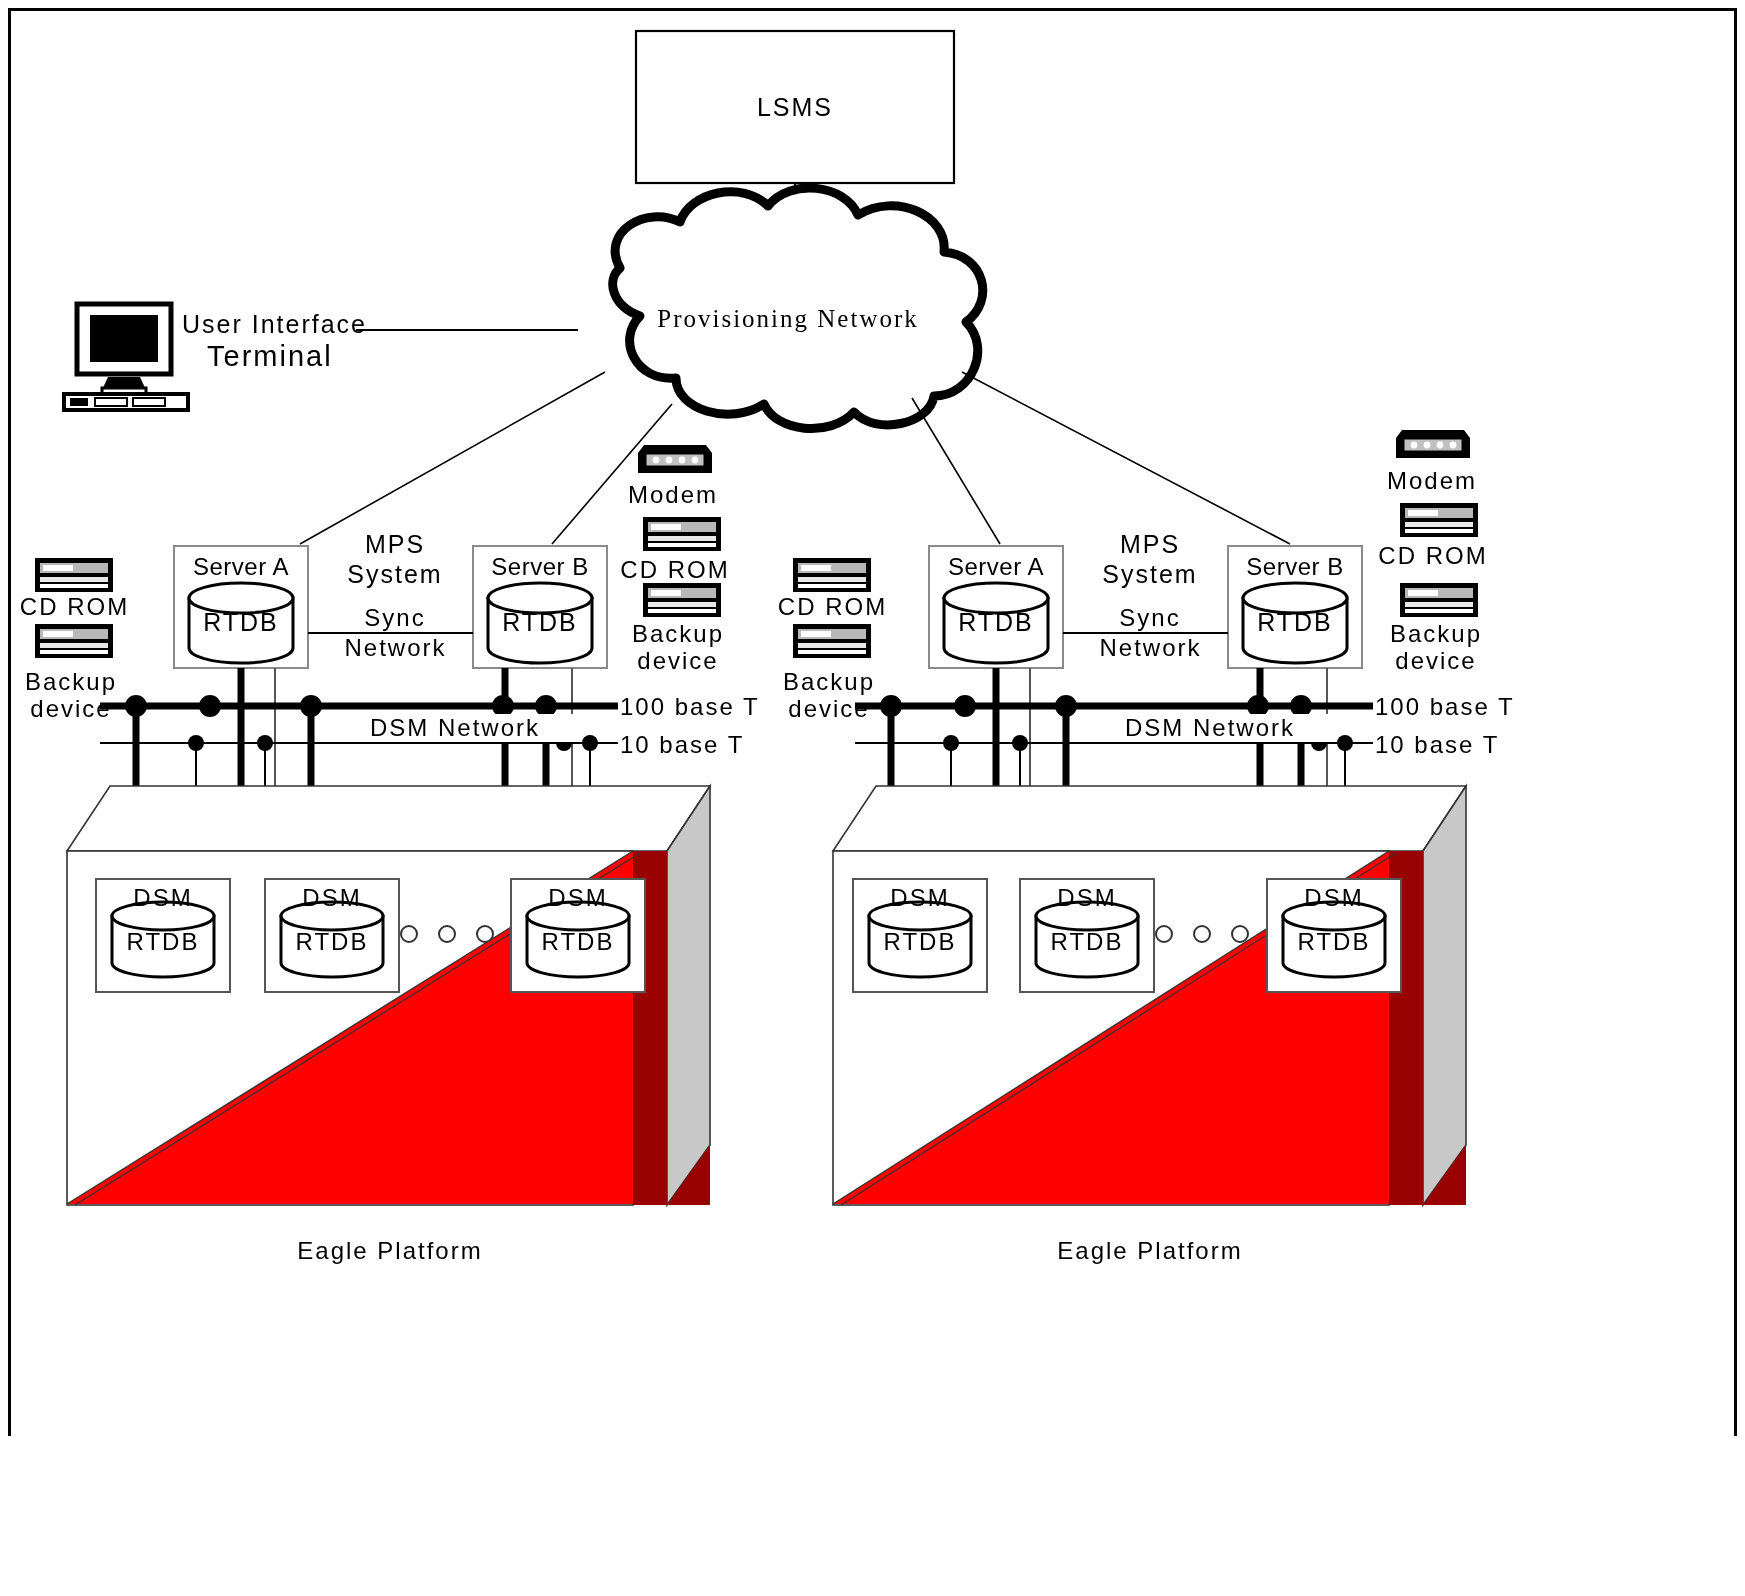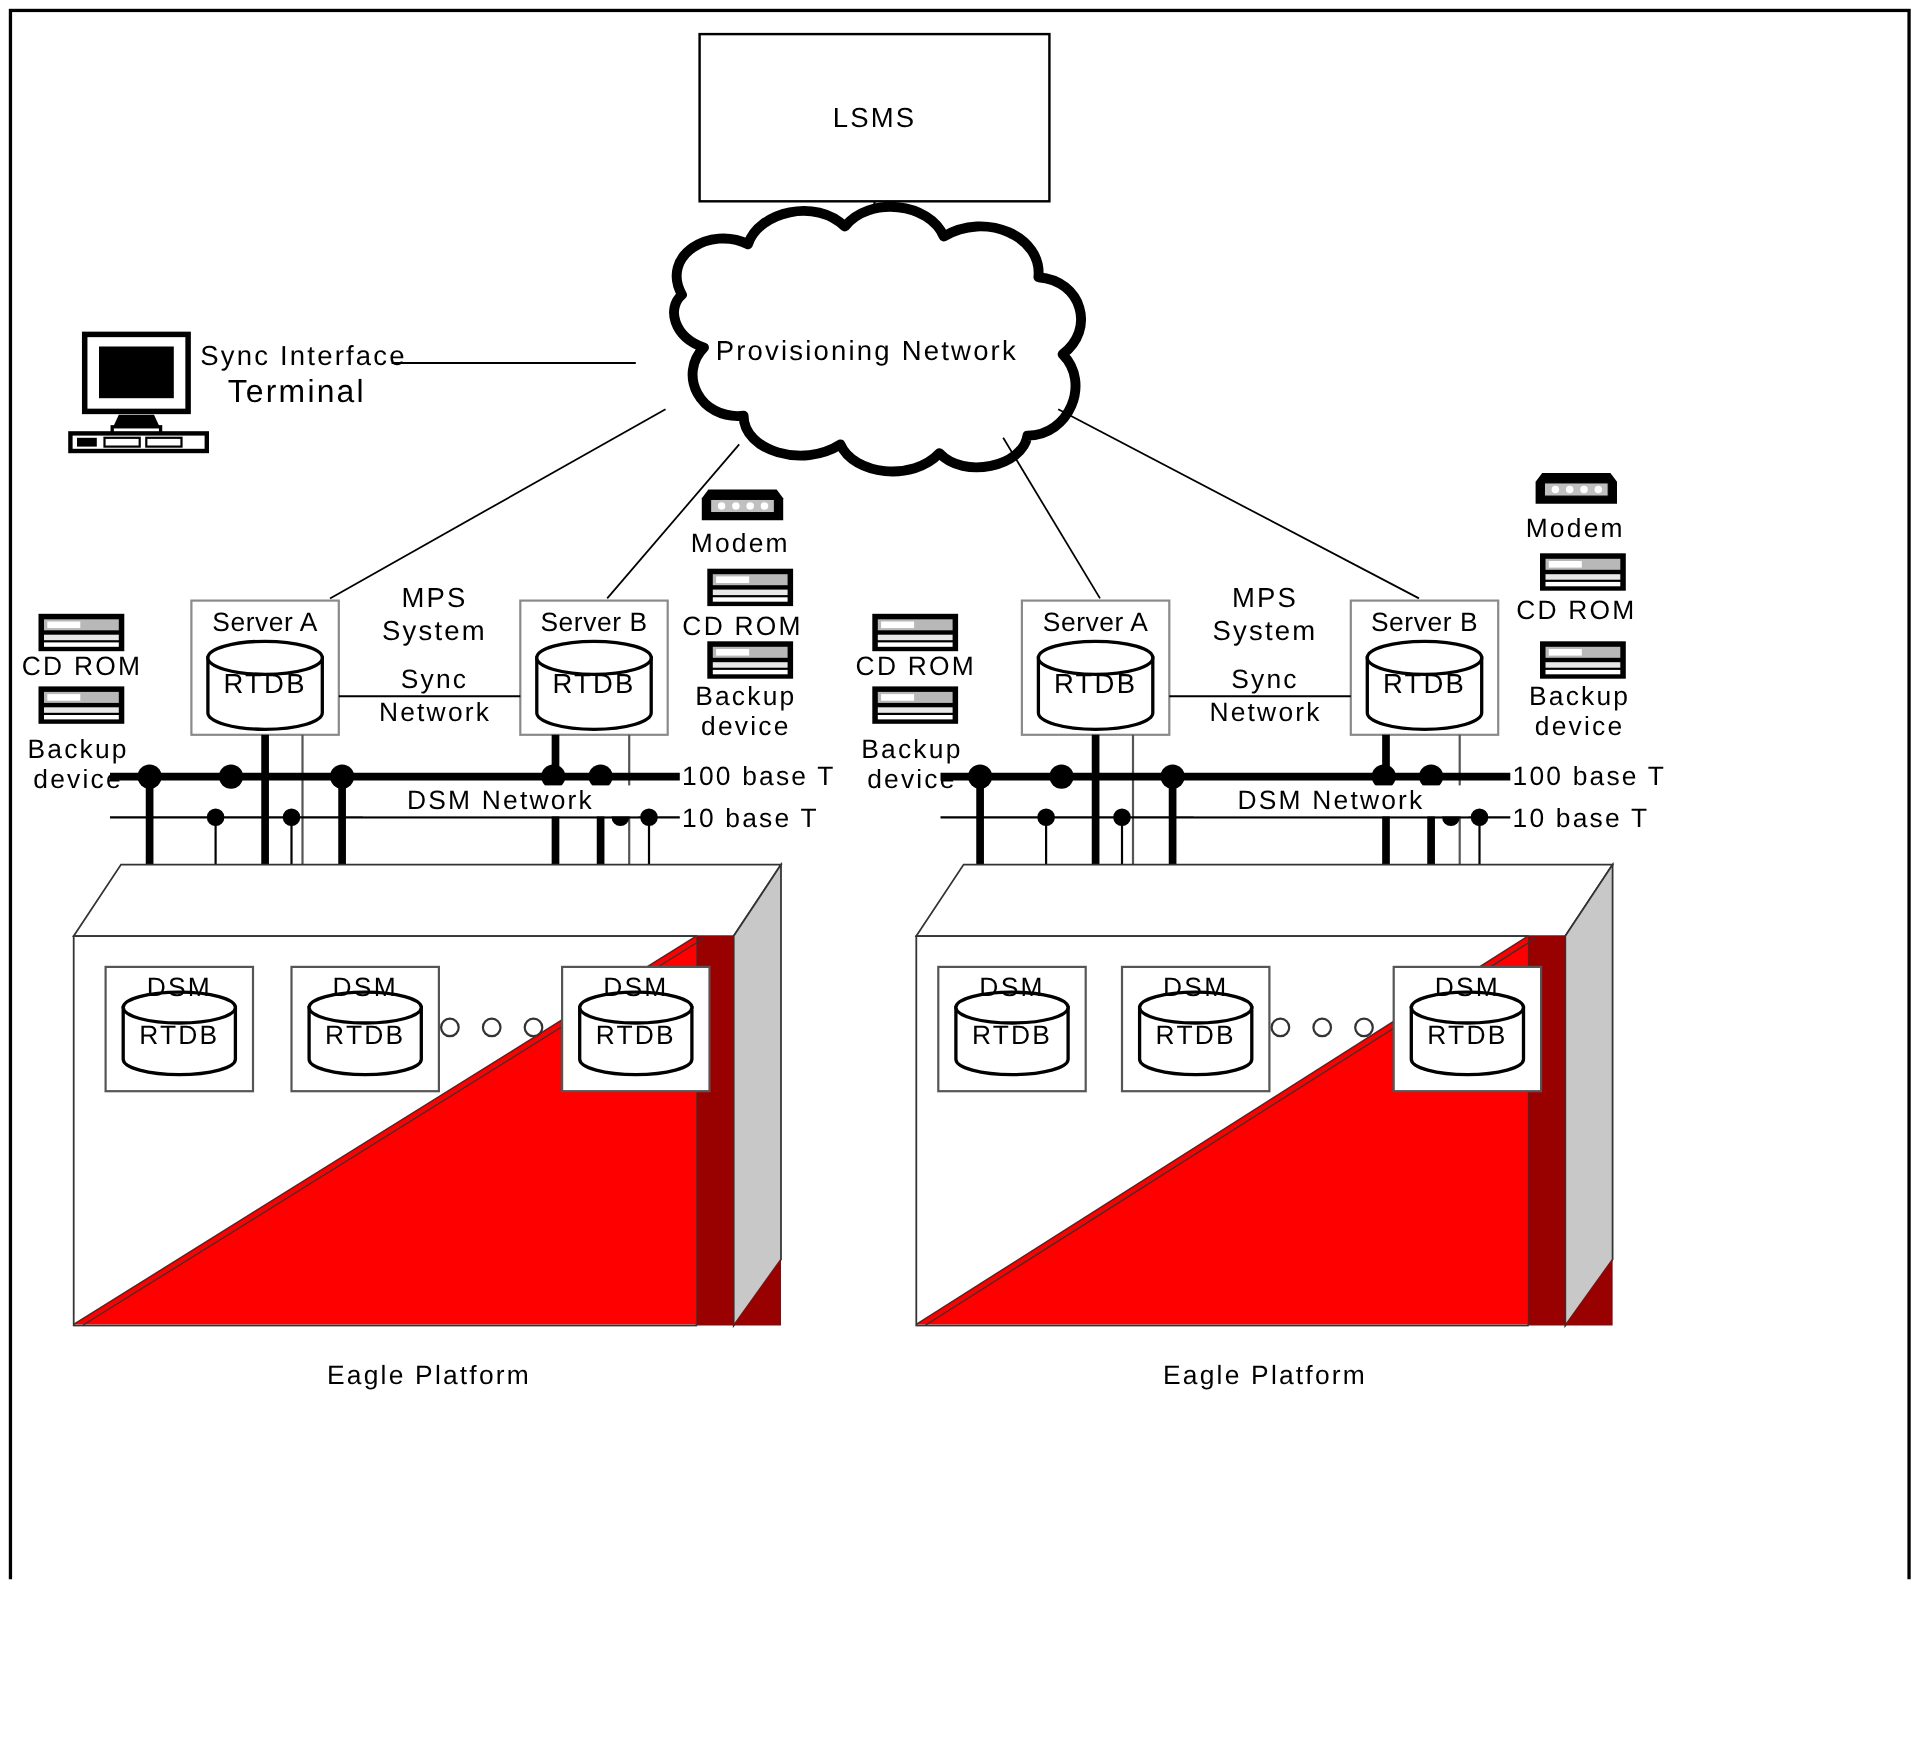--- a/index.html
+++ b/index.html
@@ -252,23 +252,23 @@
       <path d="M1283 916 L1283 963 A51 14 0 0 0 1385 963 L1385 916 Z" fill="#fff" stroke="#000" stroke-width="3"></path>
       <ellipse cx="1334" cy="916" rx="51" ry="14" fill="#fff" stroke="#000" stroke-width="3"></ellipse>
     </g>
     <circle cx="1164" cy="934" r="8" fill="#fff" stroke="#333" stroke-width="2"></circle>
     <circle cx="1202" cy="934" r="8" fill="#fff" stroke="#333" stroke-width="2"></circle>
     <circle cx="1240" cy="934" r="8" fill="#fff" stroke="#333" stroke-width="2"></circle>
   </svg>
 
   <div class="txt ctr" style="left:636px;top:93px;width:318px;font-size:25px;">LSMS</div>
 
-  <div class="txt ctr" style="left:588px;top:305px;width:400px;font-size:25px;">Provisioning Network</div>
-
-  <div class="txt" style="left:182px;top:310px;font-size:25px;">Sync Interface</div>
+  <div class="txt ctr" style="left:588px;top:305px;width:400px;font-size:25px;font-family:Liberation Serif, serif;">Provisioning Network</div>
+
+  <div class="txt" style="left:182px;top:310px;font-size:25px;">User Interface</div>
   <div class="txt" style="left:207px;top:340px;font-size:29px;">Terminal</div>
 
   <div class="txt ctr" style="left:603px;top:481px;width:140px;font-size:24px;">Modem</div>
   <div class="txt ctr" style="left:600px;top:556px;width:150px;font-size:24px;">CD ROM</div>
   <div class="txt ctr" style="left:608px;top:620px;width:140px;font-size:24px;">Backup</div>
   <div class="txt ctr" style="left:608px;top:647px;width:140px;font-size:24px;">device</div>
 
   <div class="txt ctr" style="left:2px;top:593px;width:145px;font-size:24px;">CD ROM</div>
   <div class="txt ctr" style="left:5px;top:668px;width:132px;font-size:24px;">Backup</div>
   <div class="txt ctr" style="left:5px;top:695px;width:132px;font-size:24px;">device</div>

